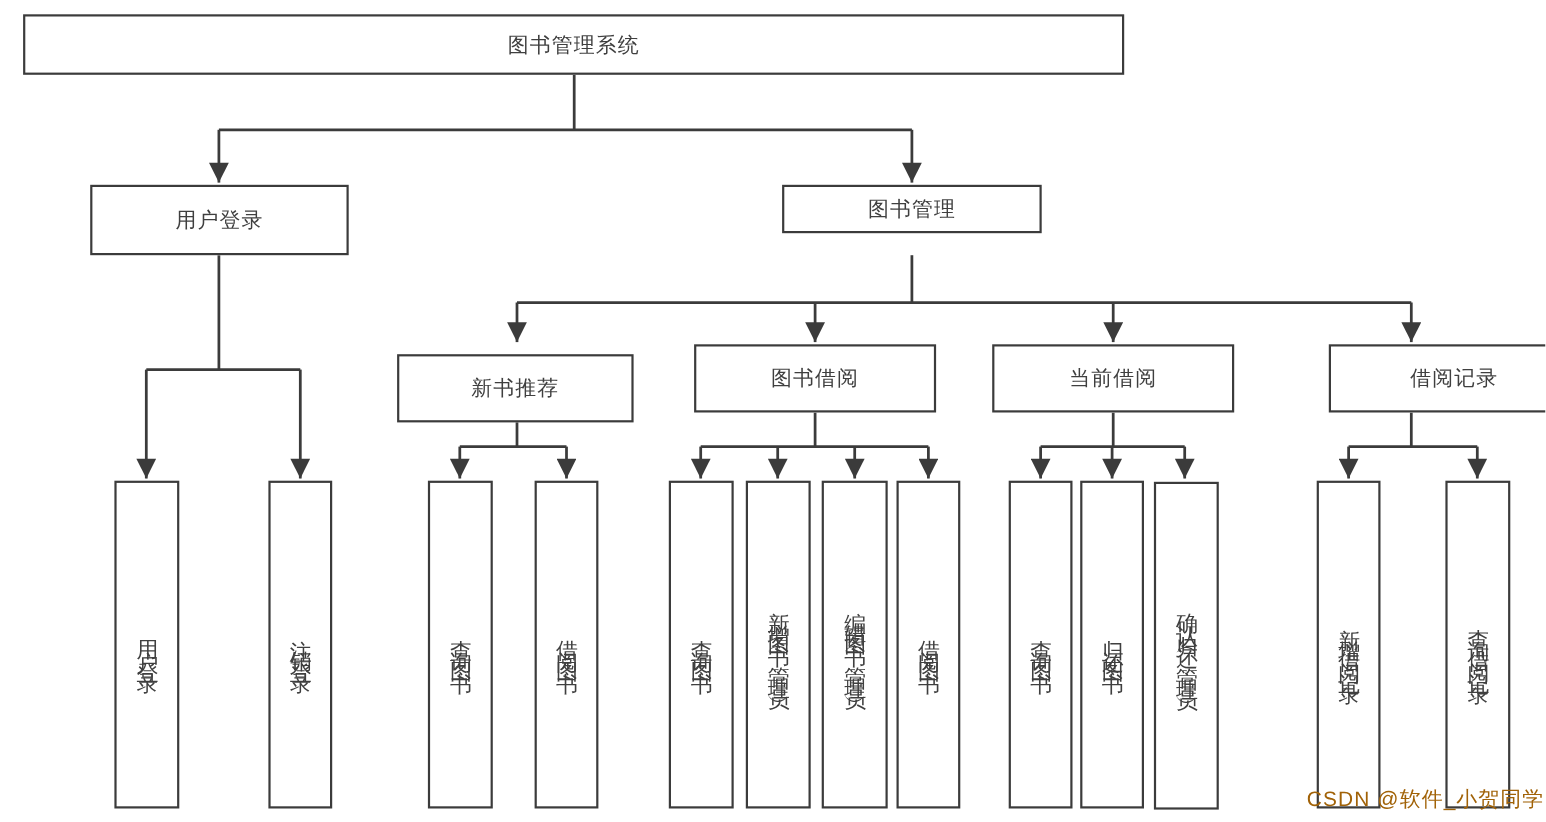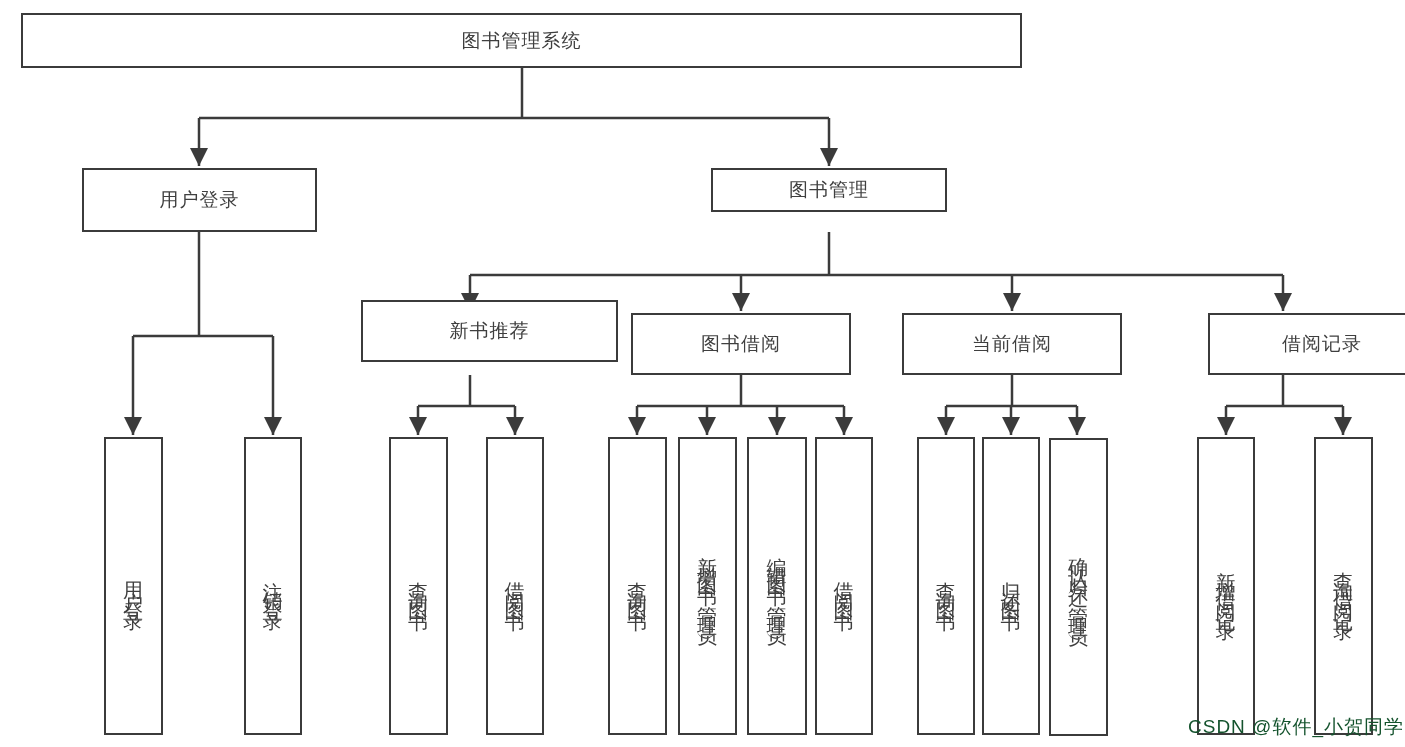--- a/index.html
+++ b/index.html
@@ -48,21 +48,21 @@
     font-size: 20px;
     line-height: 1;
     letter-spacing: 10px;
     white-space: nowrap;
   }
   .watermark {
     position: absolute;
     left: 1188px;
     top: 714px;
     font-size: 19px;
-    color: #14532d;
+    color: #a16207;
     letter-spacing: 1px;
     white-space: nowrap;
   }
 </style>
 </head>
 <body>
 
 <div class="canvas">
 
   <svg class="connectors" viewBox="0 0 1405 747" xmlns="http://www.w3.org/2000/svg">
@@ -131,21 +131,21 @@
     <span class="label">图书管理系统</span>
   </div>
 
   <div class="node h" style="left:82px; top:168px; width:235px; height:64px;">
     <span class="label">用户登录</span>
   </div>
   <div class="node h" style="left:711px; top:168px; width:236px; height:44px;">
     <span class="label">图书管理</span>
   </div>
 
-  <div class="node h" style="left:361px; top:300px; width:257px; height:62px;text-align:center;">
+  <div class="node h" style="left:361px; top:322px; width:215px; height:62px;text-align:center;">
     <span class="label">新书推荐</span>
   </div>
   <div class="node h" style="left:902px; top:313px; width:220px; height:62px;">
     <span class="label">当前借阅</span>
   </div>
   <div class="node h" style="left:631px; top:313px; width:220px; height:62px;">
     <span class="label">图书借阅</span>
   </div>
   <div class="node h" style="left:1208px; top:313px; width:228px; height:62px;">
     <span class="label">借阅记录</span>

